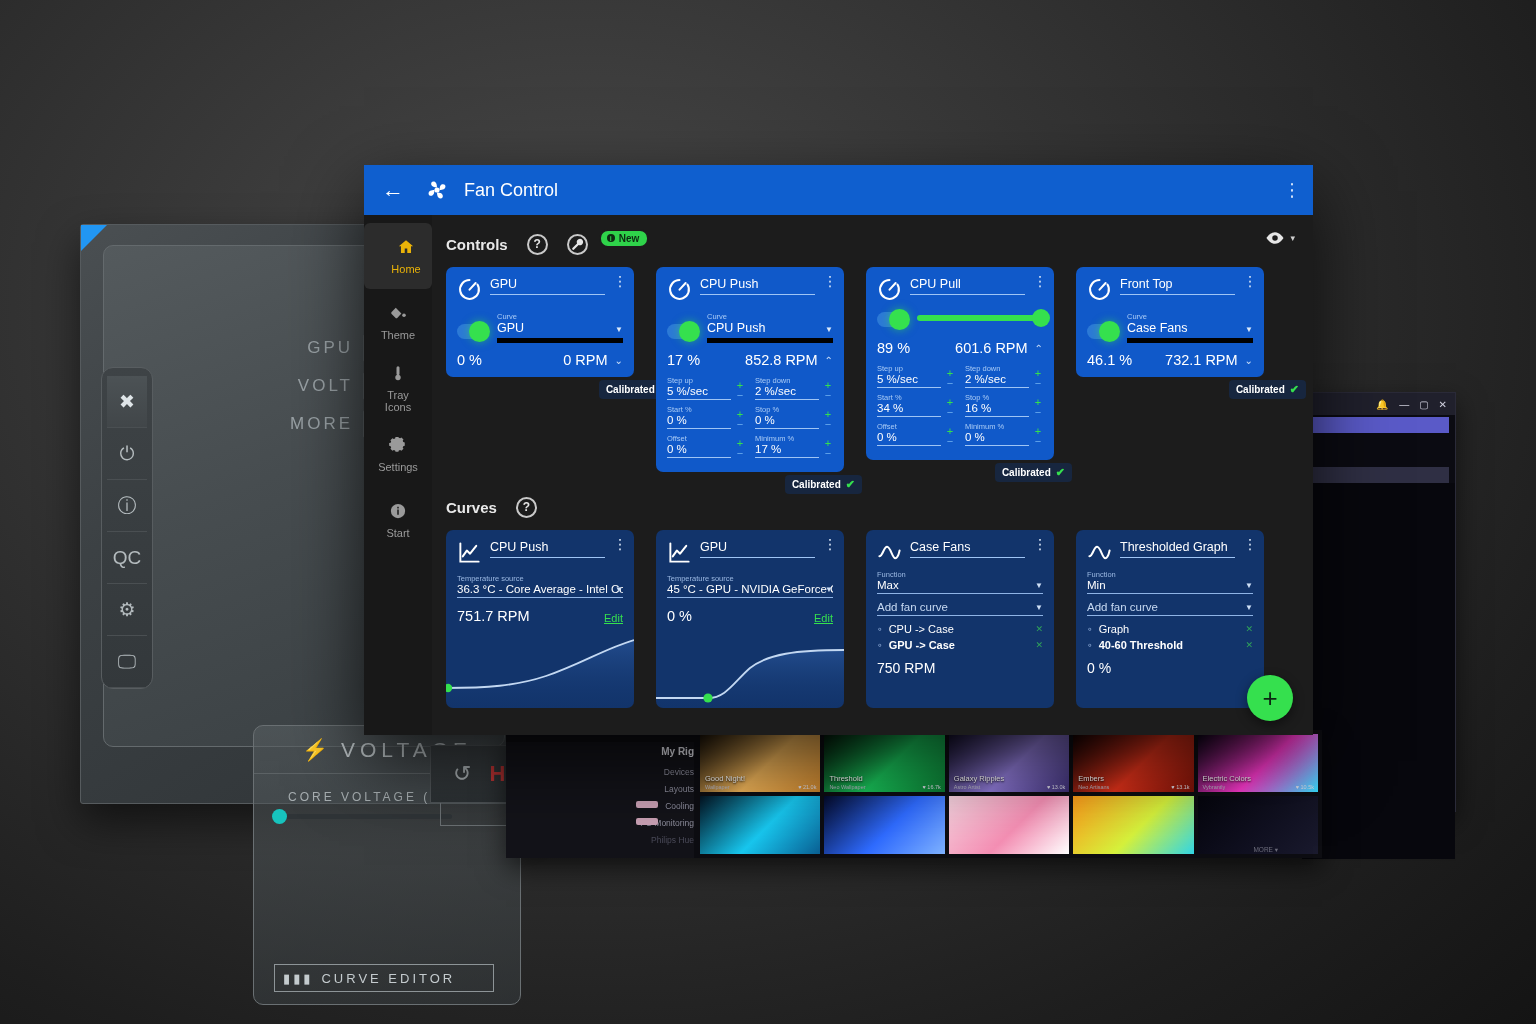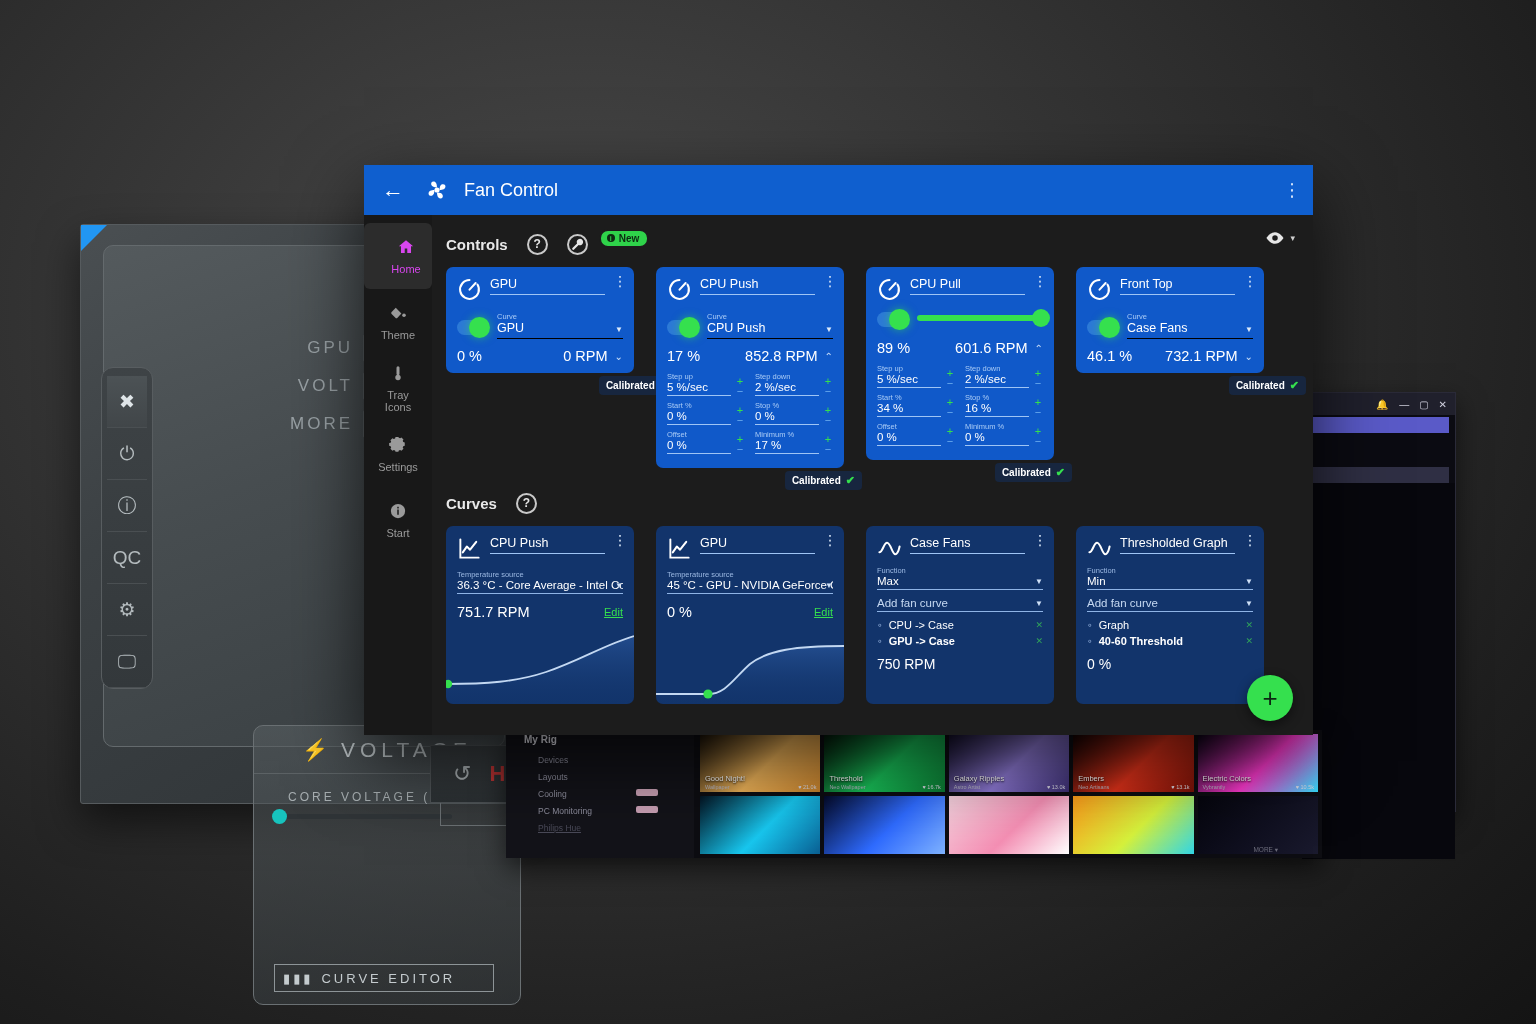--- a/index.html
+++ b/index.html
@@ -75,24 +75,24 @@
     border: 1px solid #4f5457; display: flex; align-items: center; gap: 18px; padding-left: 22px;
     color: #aab1b4; font-size: 22px;
   }
   #ab-bottom-bar .red { color: #d03a3a; font-weight: bold; }
 
   
   #signalrgb {
     position: absolute; left: 506px; top: 730px; width: 816px; height: 128px;
     background: #0d0d12; overflow: hidden; box-shadow: 0 10px 26px rgba(0,0,0,.6);
   }
-  #srgb-side { position: absolute; left: 0; top: 0; width: 188px; height: 100%; background: #131319; padding: 4px 0 0 18px; }
+  #srgb-side { position: absolute; left: 0; top: 12px; width: 188px; height: 100%; background: #131319; padding: 4px 0 0 18px; text-align: right; }
   #srgb-side .myrig { color: #e8e8f0; font-size: 10px; font-weight: bold; margin-bottom: 6px; }
   #srgb-side .it { color: #8d8d9c; font-size: 8.5px; padding: 3.5px 0 3.5px 14px; position: relative; }
-  #srgb-side .it.dim { color: #4a4a58; text-decoration: underline; }
+  #srgb-side .it.dim { color: #4a4a58; }
   #srgb-side .pill { position: absolute; right: 36px; top: 4px; width: 22px; height: 7px; border-radius: 2px; background: #c9a0b4; }
   #srgb-grid { position: absolute; left: 194px; top: 4px; right: 4px; bottom: 4px; display: grid; grid-template-columns: repeat(5, 1fr); grid-auto-rows: 58px; gap: 4px; }
   .wp { position: relative; overflow: hidden; }
   .wp .cap { position: absolute; left: 5px; bottom: 9px; color: #fff; font-size: 7.5px; text-shadow: 0 1px 2px #000; }
   .wp .sub { position: absolute; left: 5px; bottom: 2px; color: #b9b9c6; font-size: 5.5px; }
   .wp .lk { position: absolute; right: 4px; bottom: 2px; color: #dcdce6; font-size: 5.5px; }
   #srgb-more { position: absolute; right: 44px; bottom: 4px; color: #6d6d7c; font-size: 6.5px; }
 
   
   #rightwin {
@@ -119,21 +119,21 @@
   #fc-titlebar .kebab { margin-left: auto; color: #dce9fb; font-size: 18px; letter-spacing: 0; line-height: 7px; text-align: center; width: 16px; }
 
   #fc-body { flex: 1; display: flex; min-height: 0; }
   #fc-sidebar { width: 68px; background: #181818; padding-top: 8px; flex: none; }
   .navitem {
     position: relative; height: 66px; display: flex; flex-direction: column;
     align-items: center; justify-content: center; gap: 3px; color: #9a9a9a; cursor: pointer;
   }
   .navitem .nlabel { font-size: 11px; line-height: 12px; text-align: center; }
   .navitem .nicon { font-size: 17px; line-height: 18px; }
-  .navitem.active { background: #2c2c2c; border-radius: 6px; margin: 0 0; color: #d946ef; padding-left: 16px; }
+  .navitem.active { background: #2c2c2c; border-radius: 6px; margin: 0 0; color: #eab308; padding-left: 16px; }
   .navitem.active::before {
     content: ""; position: absolute; left: -5px; top: 6px; bottom: 6px; width: 4px;
     background: #2fd34a; border-radius: 2px;
   }
 
   #fc-main { flex: 1; background: #1c1c1c; padding: 12px 16px 0 14px; overflow: hidden; position: relative; }
 
   .sec-head { display: flex; align-items: center; gap: 19px; height: 34px; }
   .sec-head .stitle { color: #e8e8e8; font-size: 15px; font-weight: bold; }
   .circ-ico {
@@ -157,21 +157,21 @@
   }
   .cc-top { display: flex; align-items: flex-start; gap: 8px; }
   .gauge { width: 25px; height: 25px; flex: none; }
   .name-field { flex: 1; border-bottom: 1px solid #9fc5f5; padding-bottom: 3px; }
   .name-field .nm { color: #fff; font-size: 12.5px; }
   .cc-kebab { color: #e3eefd; font-size: 14px; line-height: 5px; width: 10px; text-align: center; padding-top: 2px; }
 
   .cc-mid { display: flex; align-items: flex-end; gap: 10px; margin-top: 10px; }
   .toggle { width: 30px; height: 15px; border-radius: 9px; background: #2c7ad6; position: relative; flex: none; margin-bottom: 4px; }
   .toggle .knob { position: absolute; right: -3px; top: -3px; width: 21px; height: 21px; border-radius: 50%; background: #35e04e; box-shadow: 0 0 8px rgba(53,224,78,.55); }
-  .curve-sel { flex: 1; border-bottom: 1px solid #000000; position: relative; padding-bottom: 3px; }
+  .curve-sel { flex: 1; border-bottom: 5px solid #000000; position: relative; padding-bottom: 3px; }
   .curve-sel .lab { color: #a9cbf6; font-size: 7.5px; line-height: 9px; }
   .curve-sel .val { color: #fff; font-size: 12.5px; }
   .curve-sel .arr { position: absolute; right: 0; bottom: 4px; color: #dbeaFB; font-size: 8px; }
   .pct-slider { flex: 1; height: 6px; background: #35e04e; border-radius: 4px; margin-bottom: 10px; position: relative; }
   .pct-slider .sknob { position: absolute; right: -7px; top: -6px; width: 18px; height: 18px; border-radius: 50%; background: #35e04e; }
 
   .cc-vals { display: flex; align-items: center; margin-top: 9px; }
   .cc-vals .pc { color: #fff; font-size: 14.5px; }
   .cc-vals .rpm { color: #fff; font-size: 14.5px; margin-left: auto; }
   .cc-vals .caret { color: #cfe2fa; font-size: 10px; margin-left: 7px; }
@@ -197,21 +197,21 @@
     width: 188px; background: #12346b; border-radius: 7px; padding: 10px 11px 0 11px;
     position: relative; flex: none; height: 178px; overflow: hidden;
   }
   .curve-card.fn { padding-bottom: 8px; height: 178px; }
   .cv-top { display: flex; align-items: flex-start; gap: 8px; }
   .cv-ico { width: 25px; height: 25px; flex: none; }
   .src { margin-top: 9px; border-bottom: 1px solid #8fb4e6; position: relative; padding-bottom: 2px; }
   .src .lab { color: #9bb8e2; font-size: 7.5px; line-height: 9px; }
   .src .val { color: #fff; font-size: 11.5px; white-space: nowrap; overflow: hidden; text-overflow: clip; padding-right: 14px; }
   .src .arr { position: absolute; right: 0; bottom: 3px; color: #cfe0f6; font-size: 8px; }
-  .cv-val { display: flex; align-items: center; margin-top: 10px; }
+  .cv-val { display: flex; align-items: flex-end; margin-top: 10px; }
   .cv-val .big { color: #fff; font-size: 14.5px; }
   .cv-val .edit { margin-left: auto; color: #35e04e; font-size: 11px; text-decoration: underline; cursor: pointer; }
   .graph { position: absolute; left: 0; right: 0; bottom: 0; height: 72px; }
   .fncurve { margin-top: 5px; }
   .fn-list { margin-top: 5px; }
   .fn-item { display: flex; align-items: center; gap: 6px; padding: 2px 0; }
   .fn-item .bullet { color: #9bb8e2; font-size: 9px; }
   .fn-item .txt { color: #fff; font-size: 11px; }
   .fn-item .x { margin-left: auto; color: #2fa35a; font-size: 9px; }
   .fn-item.bold .txt { font-weight: bold; }

